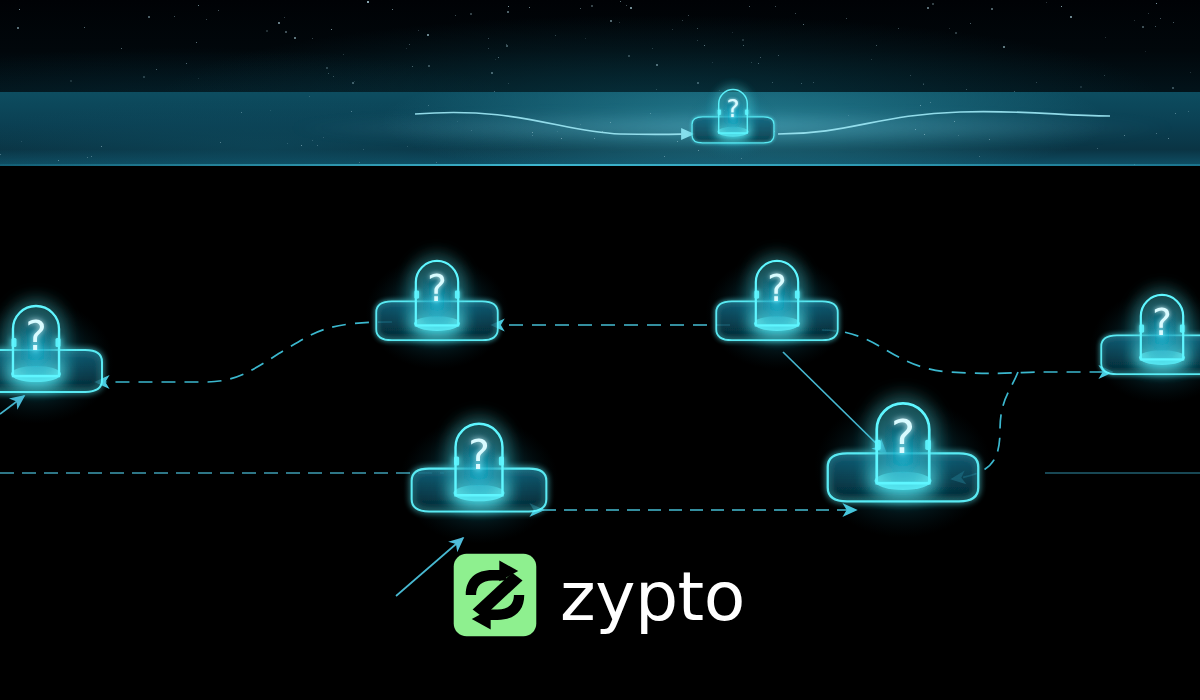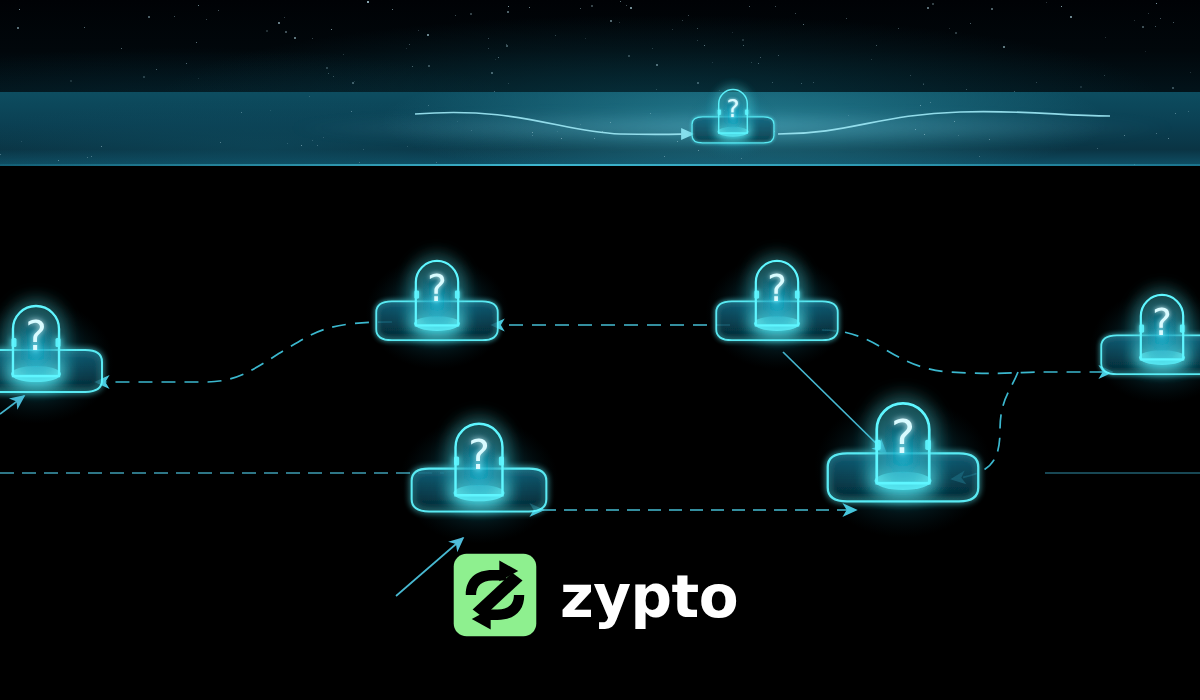--- a/index.html
+++ b/index.html
@@ -52,22 +52,22 @@
   .svg-layer { position:absolute; left:0; top:0; width:1200px; height:700px; pointer-events:none; }
   .banner-svg { position:absolute; left:0; top:0; width:1200px; height:74px; pointer-events:none; }
 
   
   .logo {
     position:absolute; left:452px; top:552px;
     display:flex; align-items:center; gap:22px;
   }
   .logo-mark { width:86px; height:86px; display:block; }
   .logo-word {
-    color:#ffffff; font-size:58px; line-height:62px; letter-spacing:-.5px;
-    font-family:"DejaVu Sans", sans-serif; font-weight:700;
+    color:#ffffff; font-size:68px; line-height:62px; letter-spacing:-.5px;
+    font-family:"DejaVu Sans", sans-serif; font-weight:400;
     position:relative; top:2px;
   }
 </style>
 </head>
 <body>
 
 <div id="stage">
 
   <div class="starfield">
     <div class="stars" id="stars">

